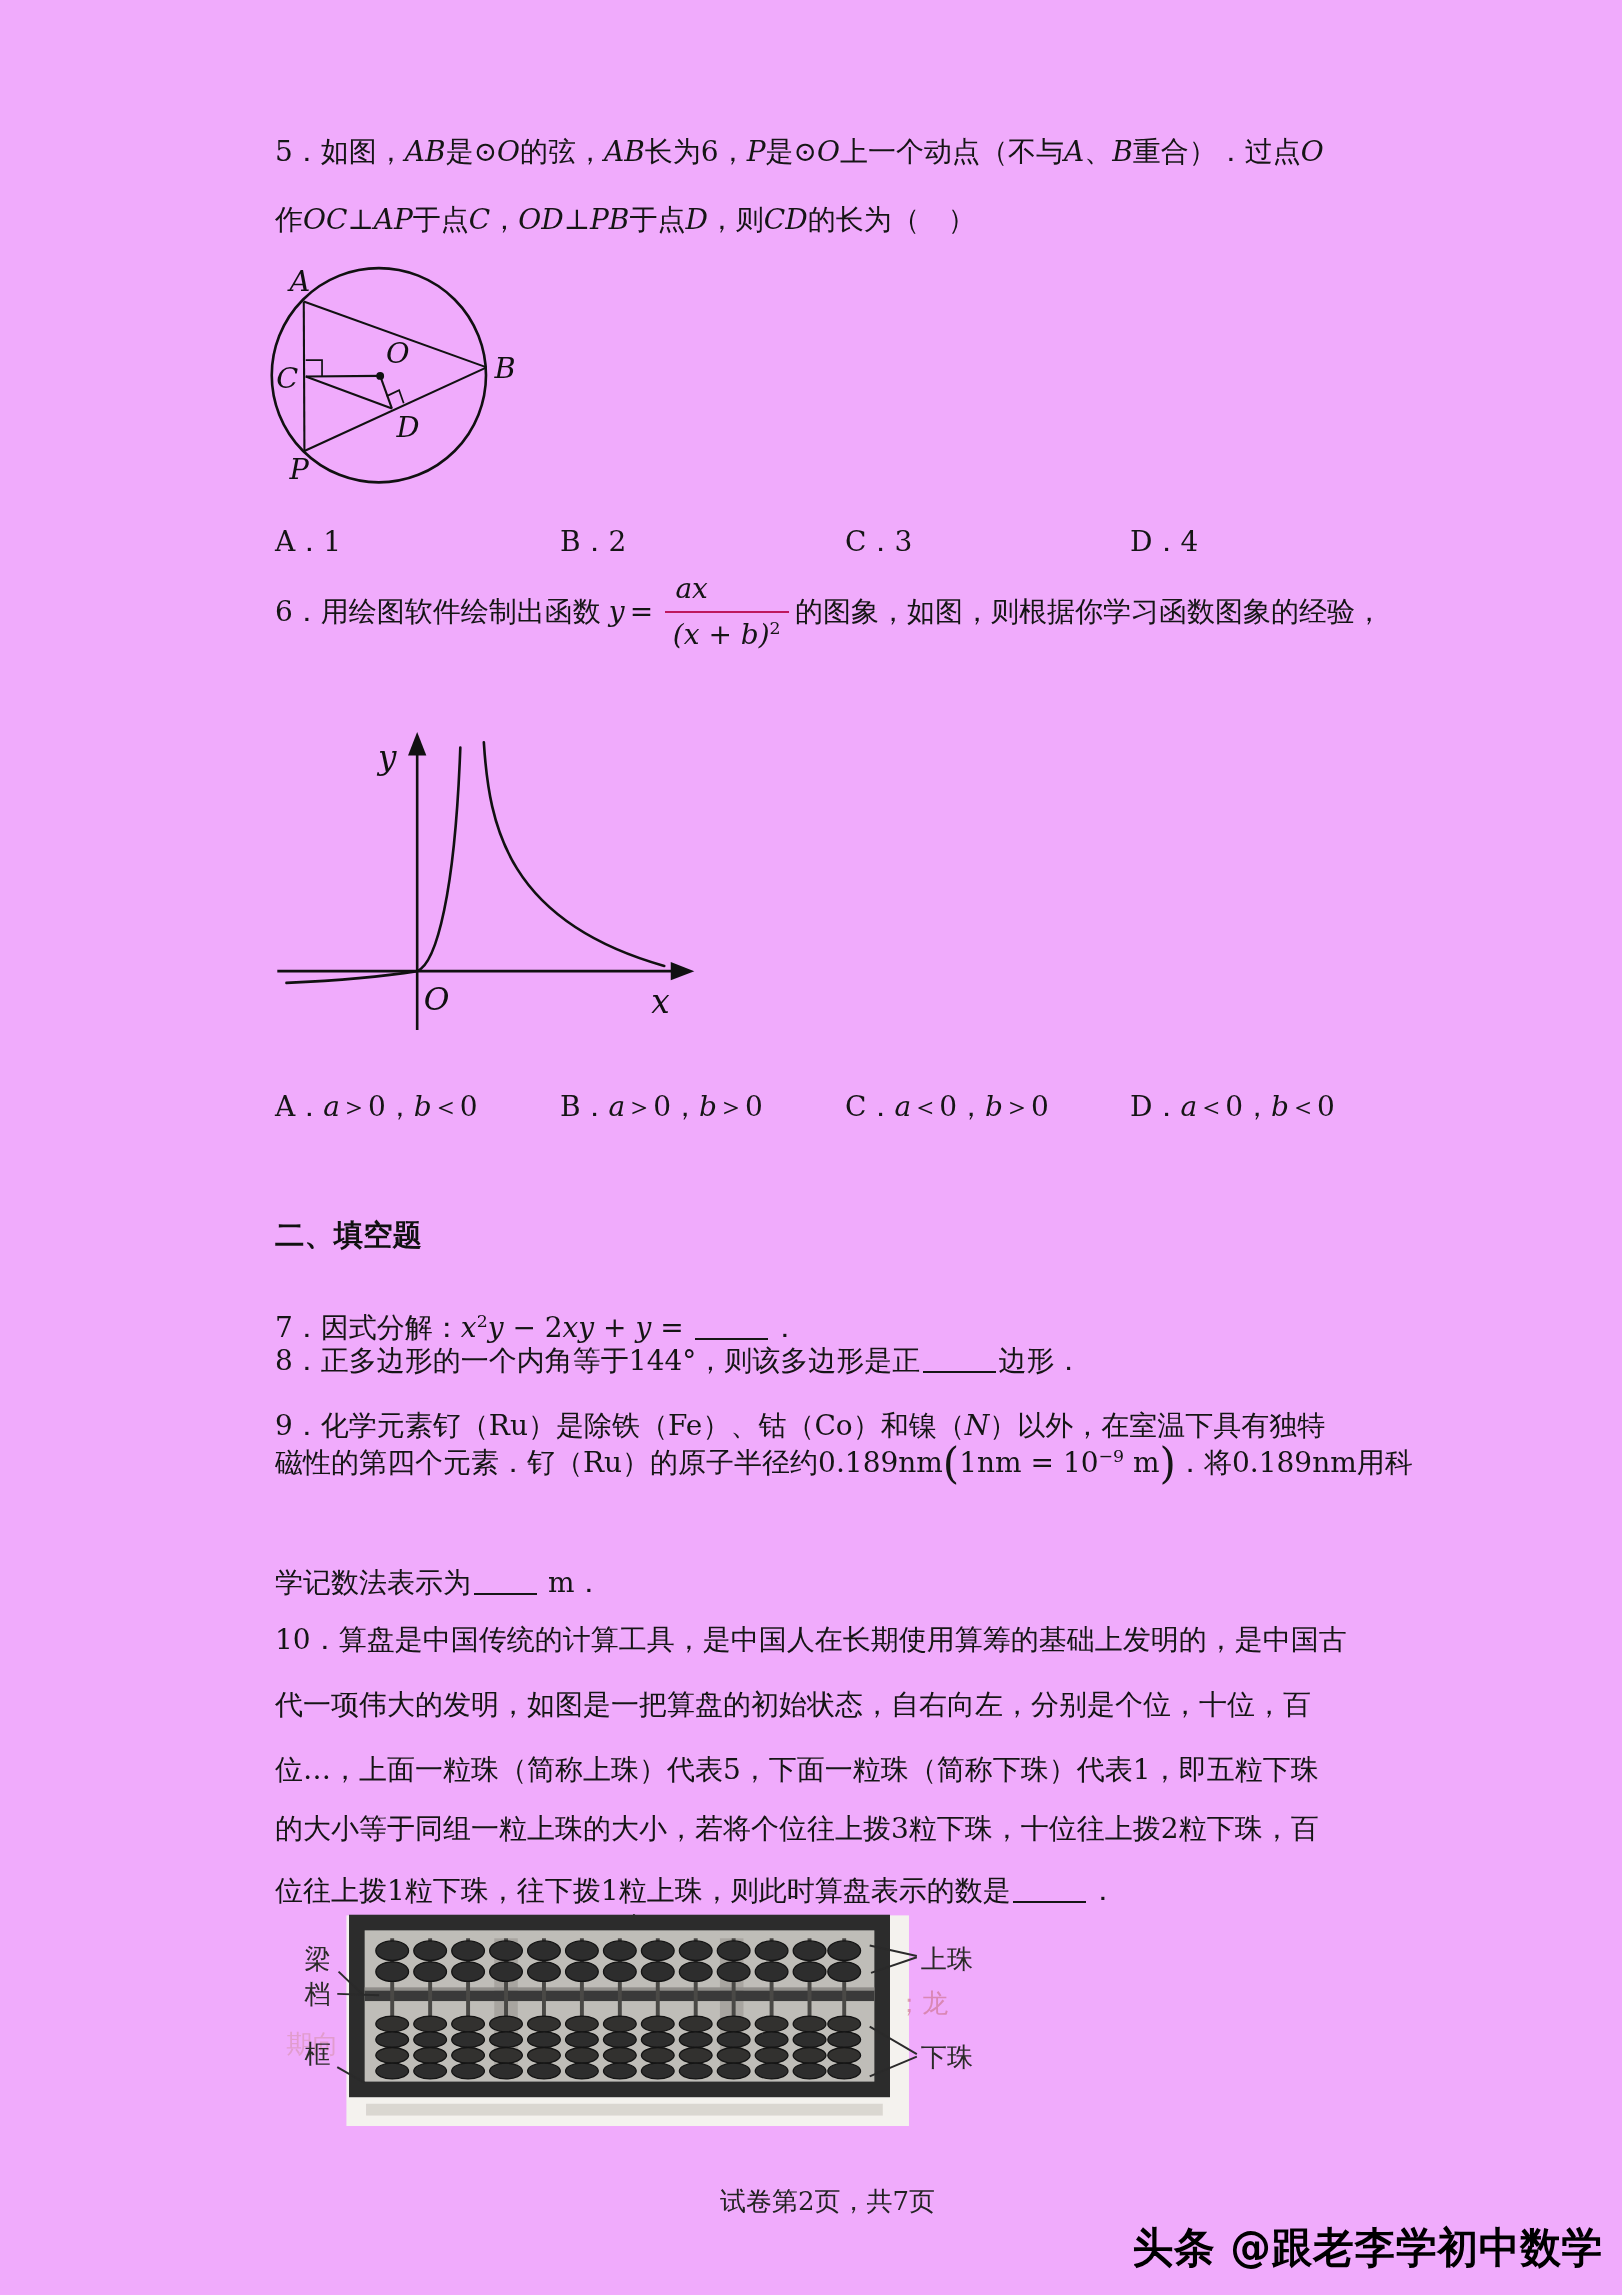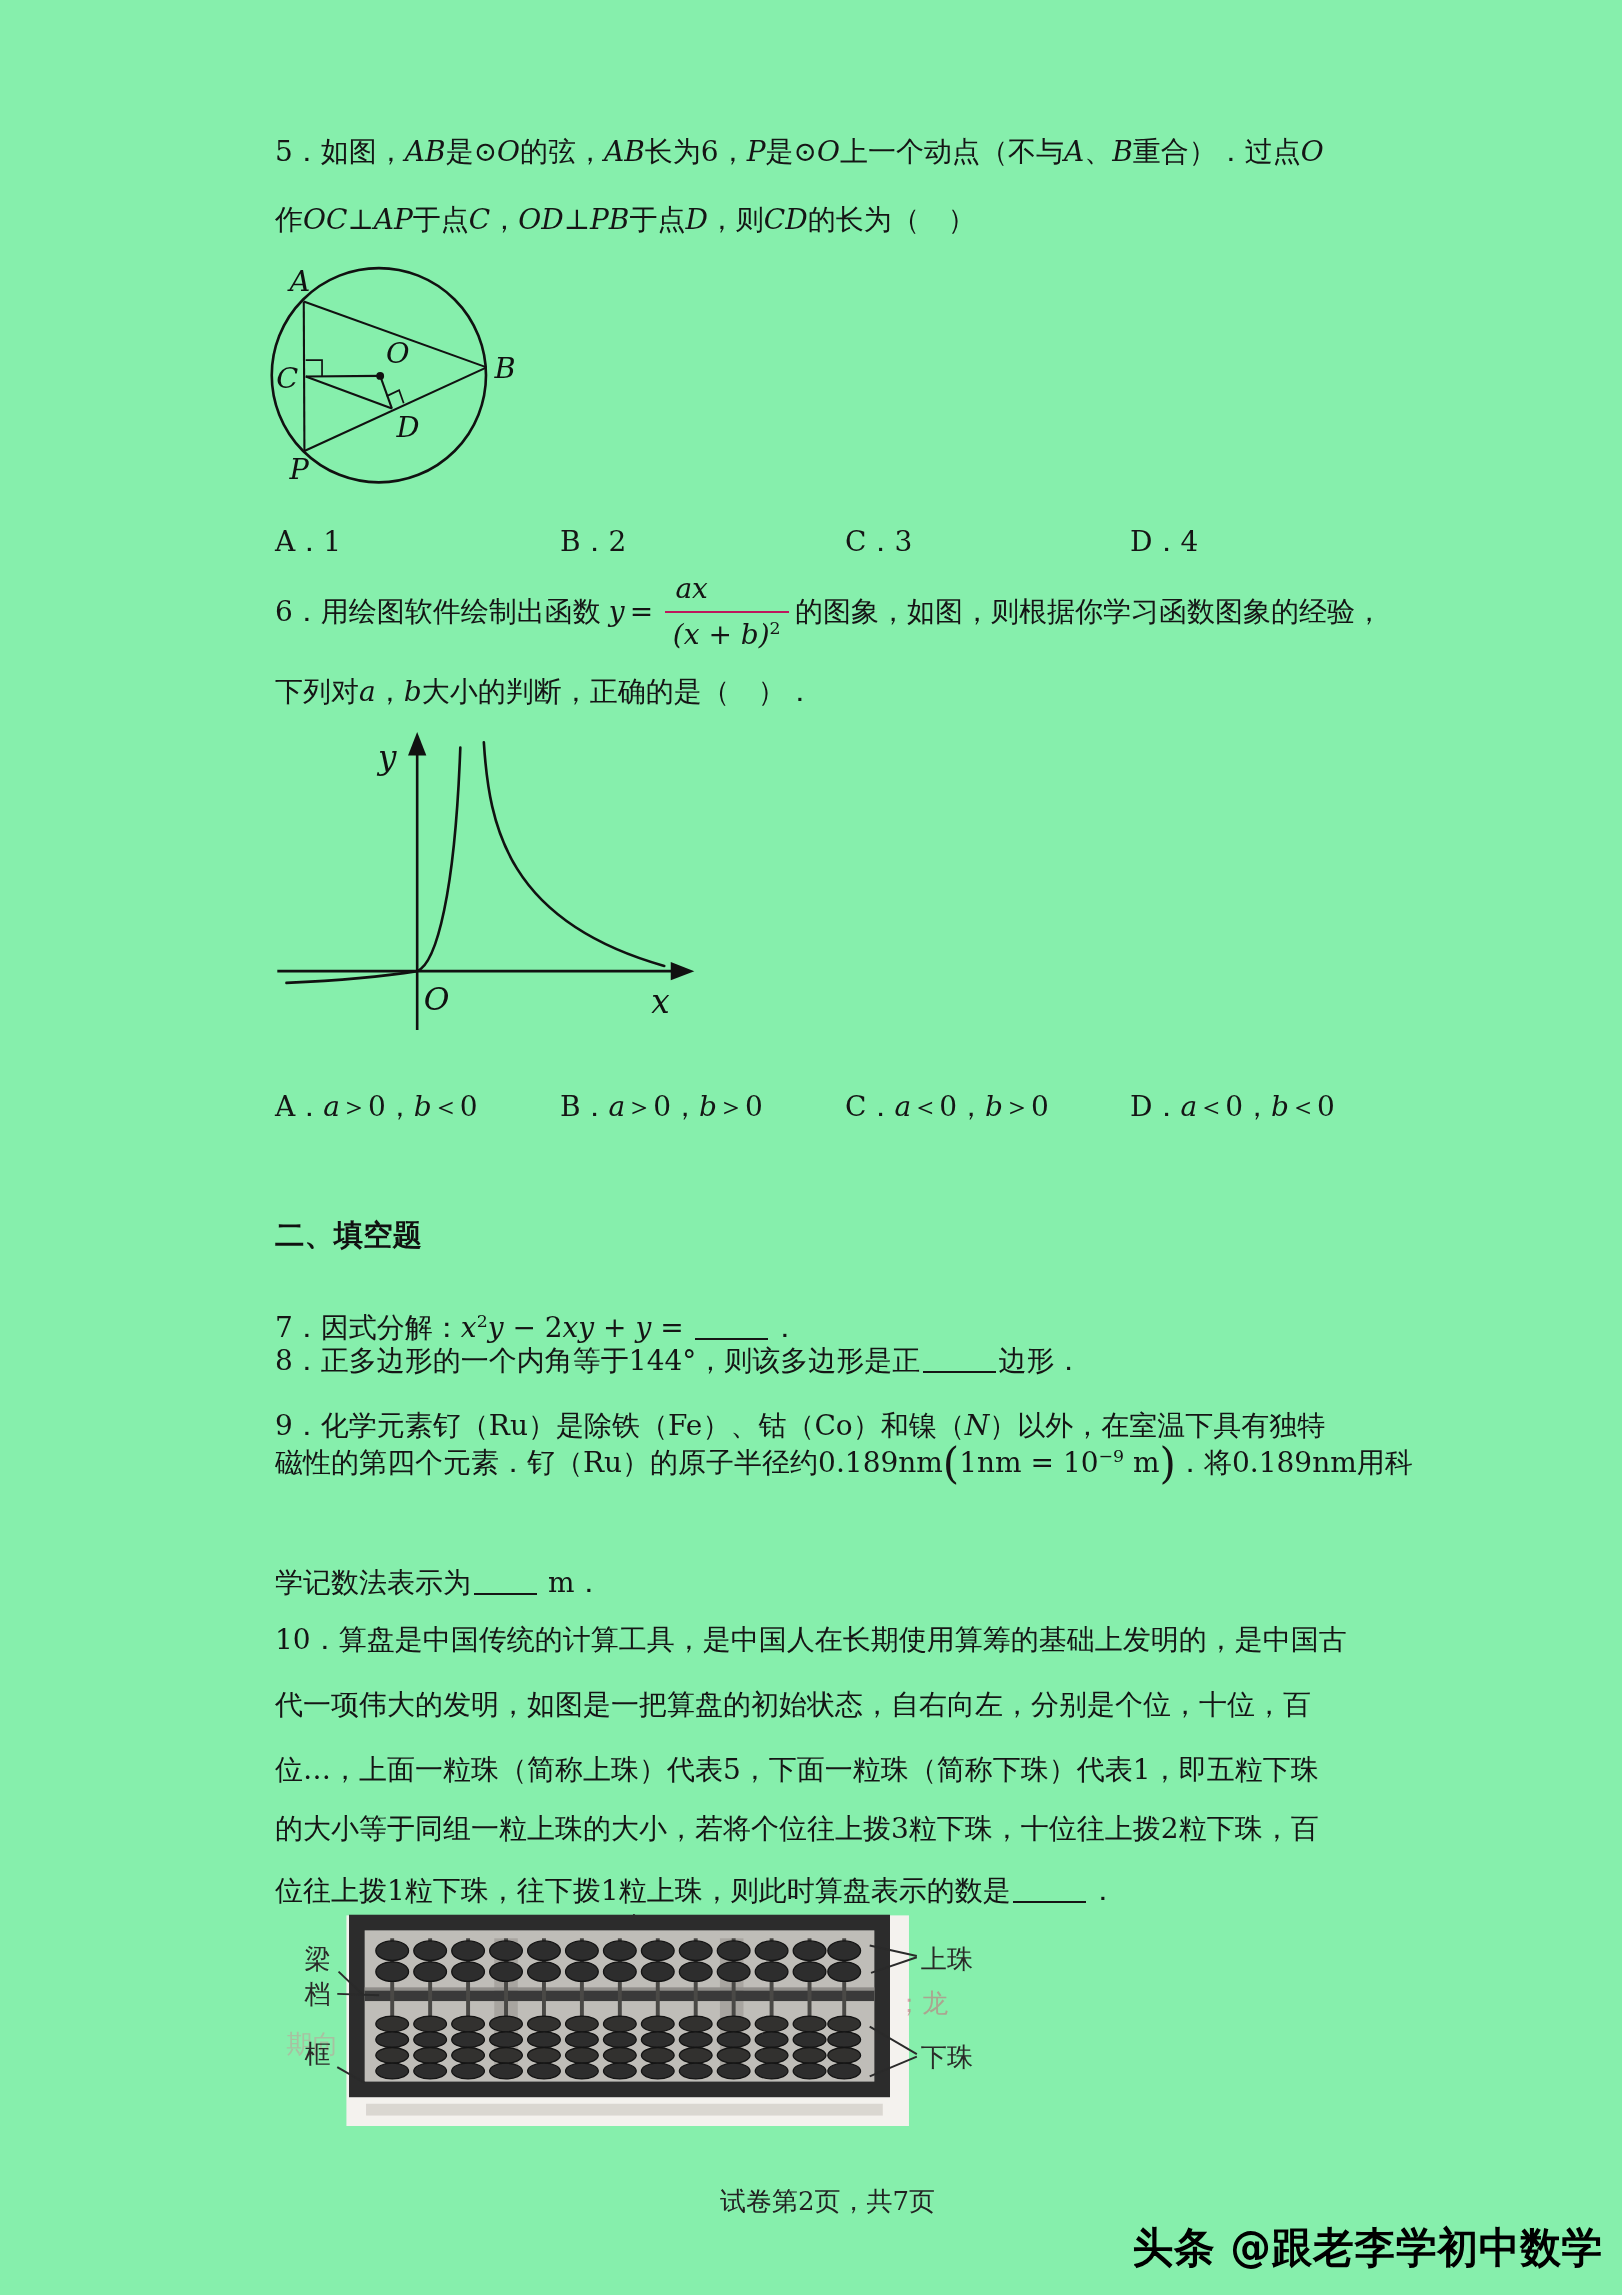--- a/index.html
+++ b/index.html
@@ -1,16 +1,16 @@
 <!DOCTYPE html>
 <html style="font-size:10.5px"><head>
 <meta charset="utf-8">
 <style>
   html,body{margin:0;padding:0;background:#fff;}
-  .page{position:relative;width:1623px;height:2295px;background:#86efac;overflow:hidden;
+  .page{position:relative;width:1623px;height:2295px;background:#f0abfc;overflow:hidden;
         font-family:"DejaVu Serif","Liberation Serif",serif;color:#111;}
   .line{position:absolute;white-space:nowrap;font-size:28px;line-height:35px;color:#151515;}
   .it{font-style:italic;}
   sup{font-size:0.62em;vertical-align:super;line-height:0;}
   .blank{display:inline-block;width:73px;height:26px;border-bottom:2px solid #161616;vertical-align:baseline;margin:0 2.6px -2.6px 2.6px;}
   .blank.narrow{width:63px;}
   .opts{position:absolute;left:275px;display:grid;grid-template-columns:285px 285px 285px 294px;font-size:28px;color:#151515;}
   .opts .opt{white-space:nowrap;}
   .sec-title{font-weight:bold;font-size:29.4px;font-family:"DejaVu Sans","Liberation Sans",sans-serif;color:#111;}
   .frline{position:absolute;left:275px;display:flex;align-items:center;white-space:nowrap;font-size:28px;color:#151515;}
@@ -70,23 +70,20 @@
 
   <div class="frline" style="top:564px;height:95px;">
     <span>6．用绘图软件绘制出函数</span>
     <span class="it" style="margin-left:7.9px;">y</span>
     <span style="margin:0 5.2px;">=</span>
     <span class="frac">
       <span class="num it">ax</span>
       <span class="den"><span class="it">(x + b)</span><sup>2</sup></span>
     </span>
     <span>的图象，如图，则根据你学习函数图象的经验，</span>
-  </div>
-  <div class="line" style="top:674px;left:275px;">
-    <span>下列对</span><span class="it">a</span><span>，</span><span class="it">b</span><span>大小的判断，正确的是（　）．</span>
   </div>
 
   <svg style="position:absolute;left:272px;top:728px;" width="425" height="317" viewBox="0 0 650 485">
 
     <line x1="8" y1="372" x2="618" y2="372" stroke="#111" stroke-width="4"></line>
     <polygon points="646,372 610,358 610,386" fill="#111"></polygon>
     <line x1="222" y1="462" x2="222" y2="32" stroke="#111" stroke-width="4"></line>
     <polygon points="222,6 208,42 236,42" fill="#111"></polygon>
 
     <path d="M 22 390 C 90 387 160 382 222 372" fill="none" stroke="#111" stroke-width="4" stroke-linecap="round"></path>

